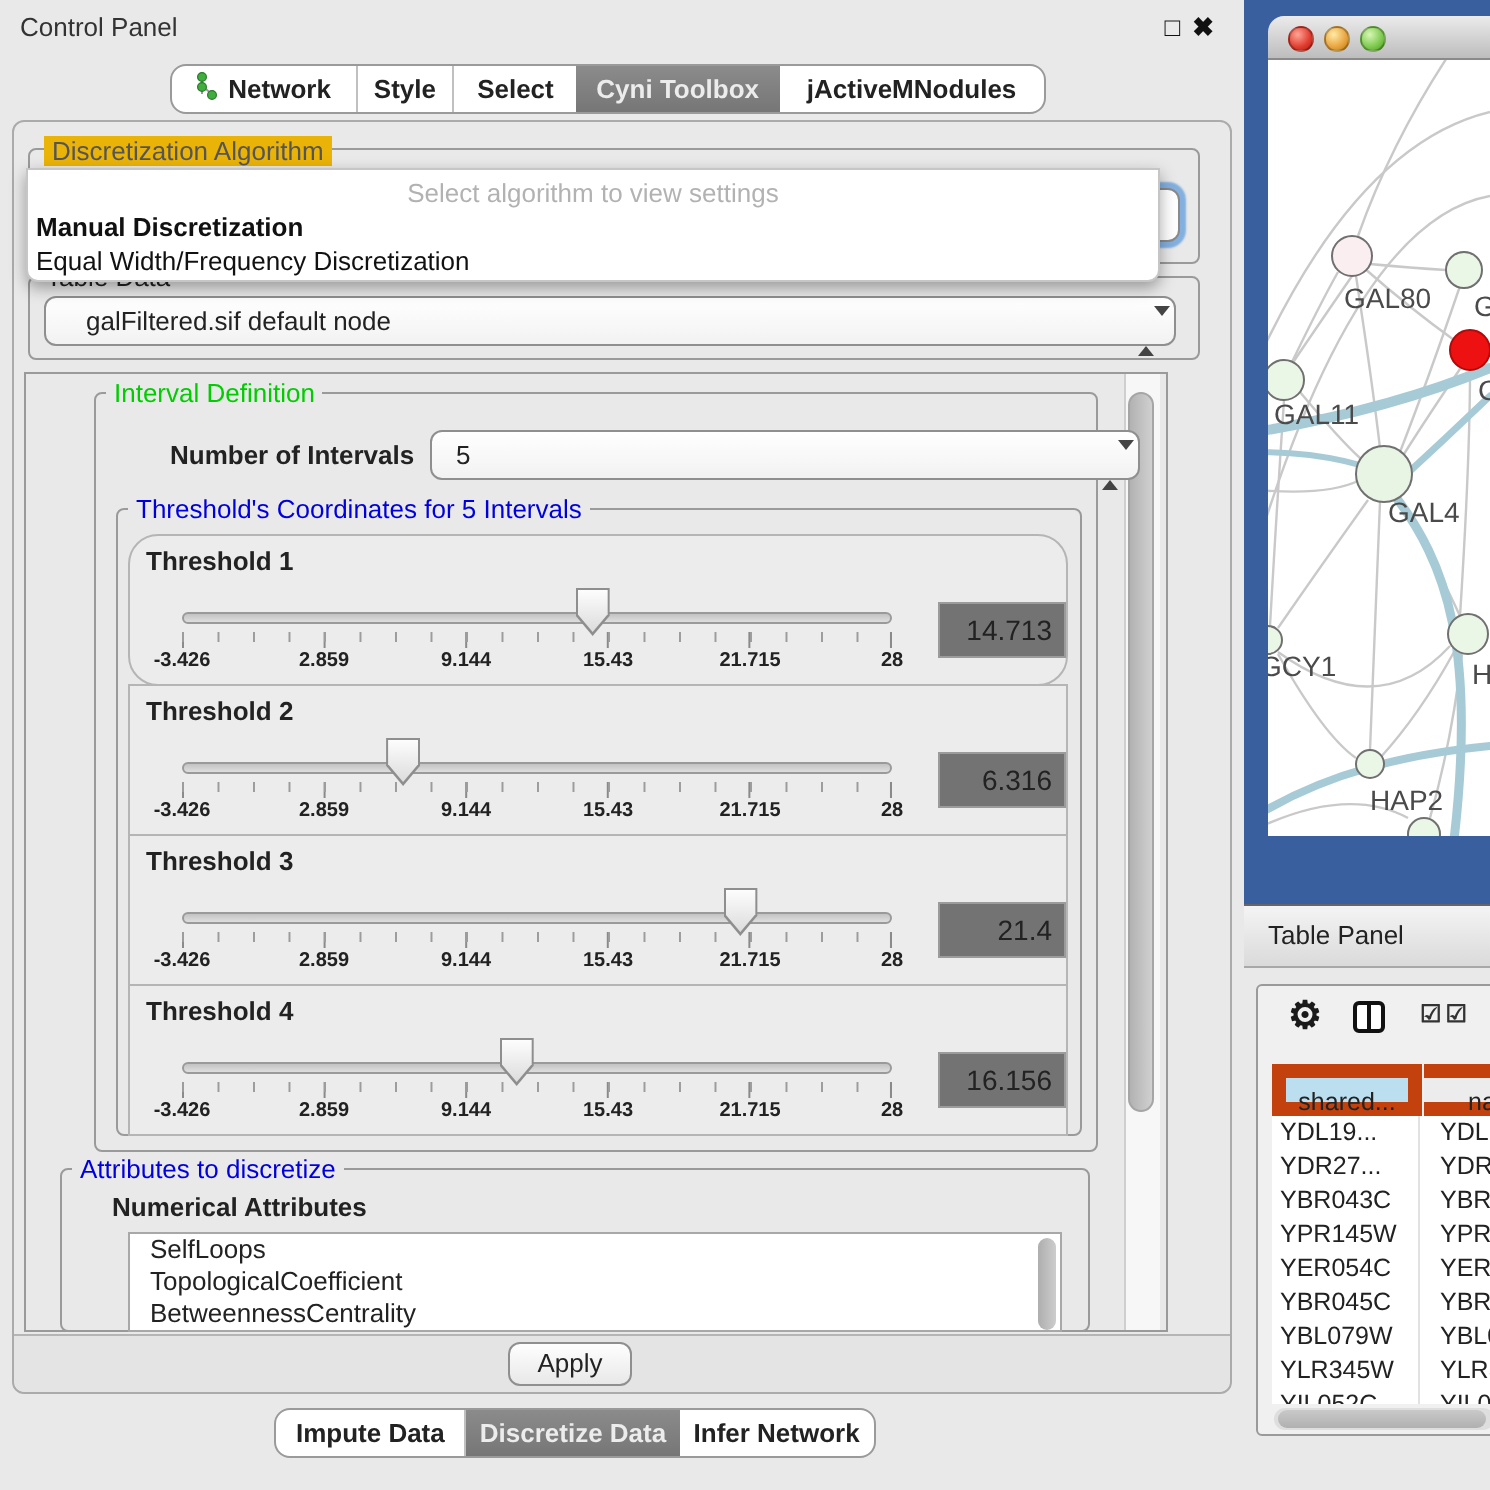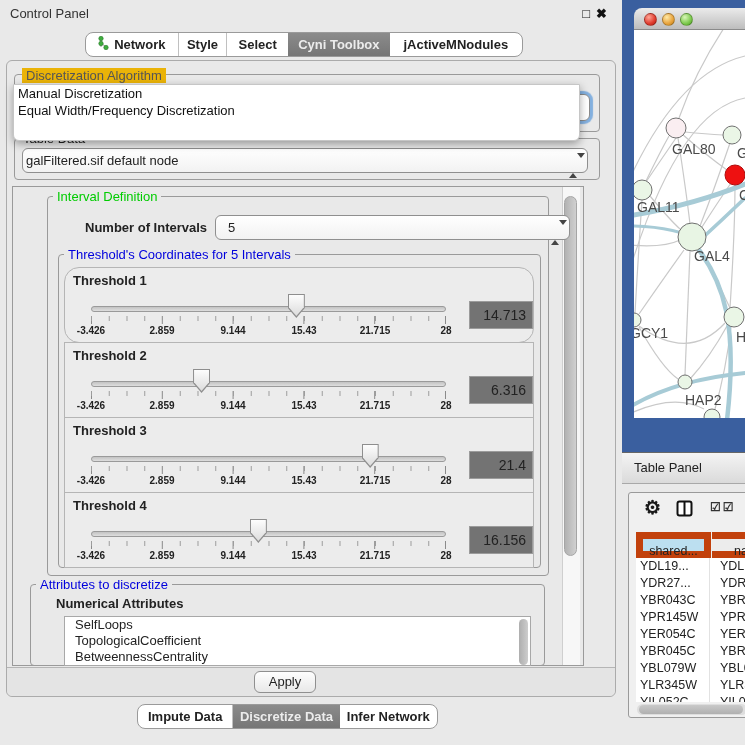--- a/index.html
+++ b/index.html
@@ -21,27 +21,27 @@
 
   
   #disc-group { left:14px; top:74px; width:586px; height:58px; border:1px solid #9a9a9a; border-radius:4px; }
   #disc-title { left:22px; top:68px; font-size:13px; color:#555; background:#eab308; padding:0 4px; }
   #algo-combo { left:24px; top:94px; width:566px; height:27px; background:#fff; border:1px solid #8a8a8a;
     border-radius:6px; box-shadow:0 0 1px 3px rgba(96,156,219,.75); }
   #algo-popup { left:13px; top:84px; width:567px; height:57px; background:#fff; border:1px solid #c6c6c6;
     border-radius:0 0 6px 6px; box-shadow:0 3px 8px rgba(0,0,0,.35); z-index:10; font-size:13px; }
   #algo-popup .prompt { text-align:center; color:#b2b2b2; padding-top:4px; height:20px; }
   #algo-popup .opt { padding:1px 0 1px 4px; color:#111; }
-  #algo-popup .opt.bold { font-weight:normal; }
+  #algo-popup .opt.bold { font-weight:bold; }
 
   
   #td-group { left:14px; top:138px; width:586px; height:42px; border:1px solid #9a9a9a; border-radius:4px; }
   #td-title { left:20px; top:131px; font-size:13px; background:#e9e9e9; padding:0 3px; z-index:2; }
   .combo { background:linear-gradient(#ffffff,#f2f2f2); border:1px solid #8f8f8f; border-radius:6px; font-size:13px; }
-  #td-combo { left:22px; top:148px; width:566px; height:25px; line-height:23px; padding-left:3px; }
+  #td-combo { left:22px; top:148px; width:566px; height:25px; line-height:23px; padding-left:20px; }
   .spin-arrows { position:absolute; right:9px; top:50%; transform:translateY(-50%); width:9px; height:14px; }
   .spin-arrows .up { width:0; height:0; border-left:4.5px solid transparent; border-right:4.5px solid transparent;
     border-bottom:5px solid #444; margin-bottom:3px; }
   .spin-arrows .dn { width:0; height:0; border-left:4.5px solid transparent; border-right:4.5px solid transparent;
     border-top:5px solid #444; }
 
   
   #scroll-panel { left:12px; top:186px; width:572px; height:480px; border:1px solid #9a9a9a; background:#e9e9e9; overflow:hidden; }
   #v-scroll-track { left:562px; top:187px; width:18px; height:478px; background:#f7f7f7; border-left:1px solid #cfcfcf; }
   #v-scroll-thumb { left:564px; top:196px; width:13px; height:360px; border-radius:7px;
@@ -160,20 +160,21 @@
   </div>
 </div>
 
 <div class="abs" id="outer-panel"></div>
 
 <div class="abs" id="disc-group"></div>
 <div class="abs" id="disc-title">Discretization Algorithm</div>
 <div class="abs" id="algo-combo"></div>
 
 <div class="abs" id="algo-popup">
+  <div class="prompt">Select algorithm to view settings</div>
   <div class="opt bold">Manual Discretization</div>
   <div class="opt">Equal Width/Frequency Discretization</div>
 </div>
 
 <div class="abs" id="td-group"></div>
 <div class="abs" id="td-title">Table Data</div>
 <div class="abs combo" id="td-combo">
   <span>galFiltered.sif default node</span>
   <span class="spin-arrows"><span class="up"></span><span class="dn"></span></span>
 </div>

